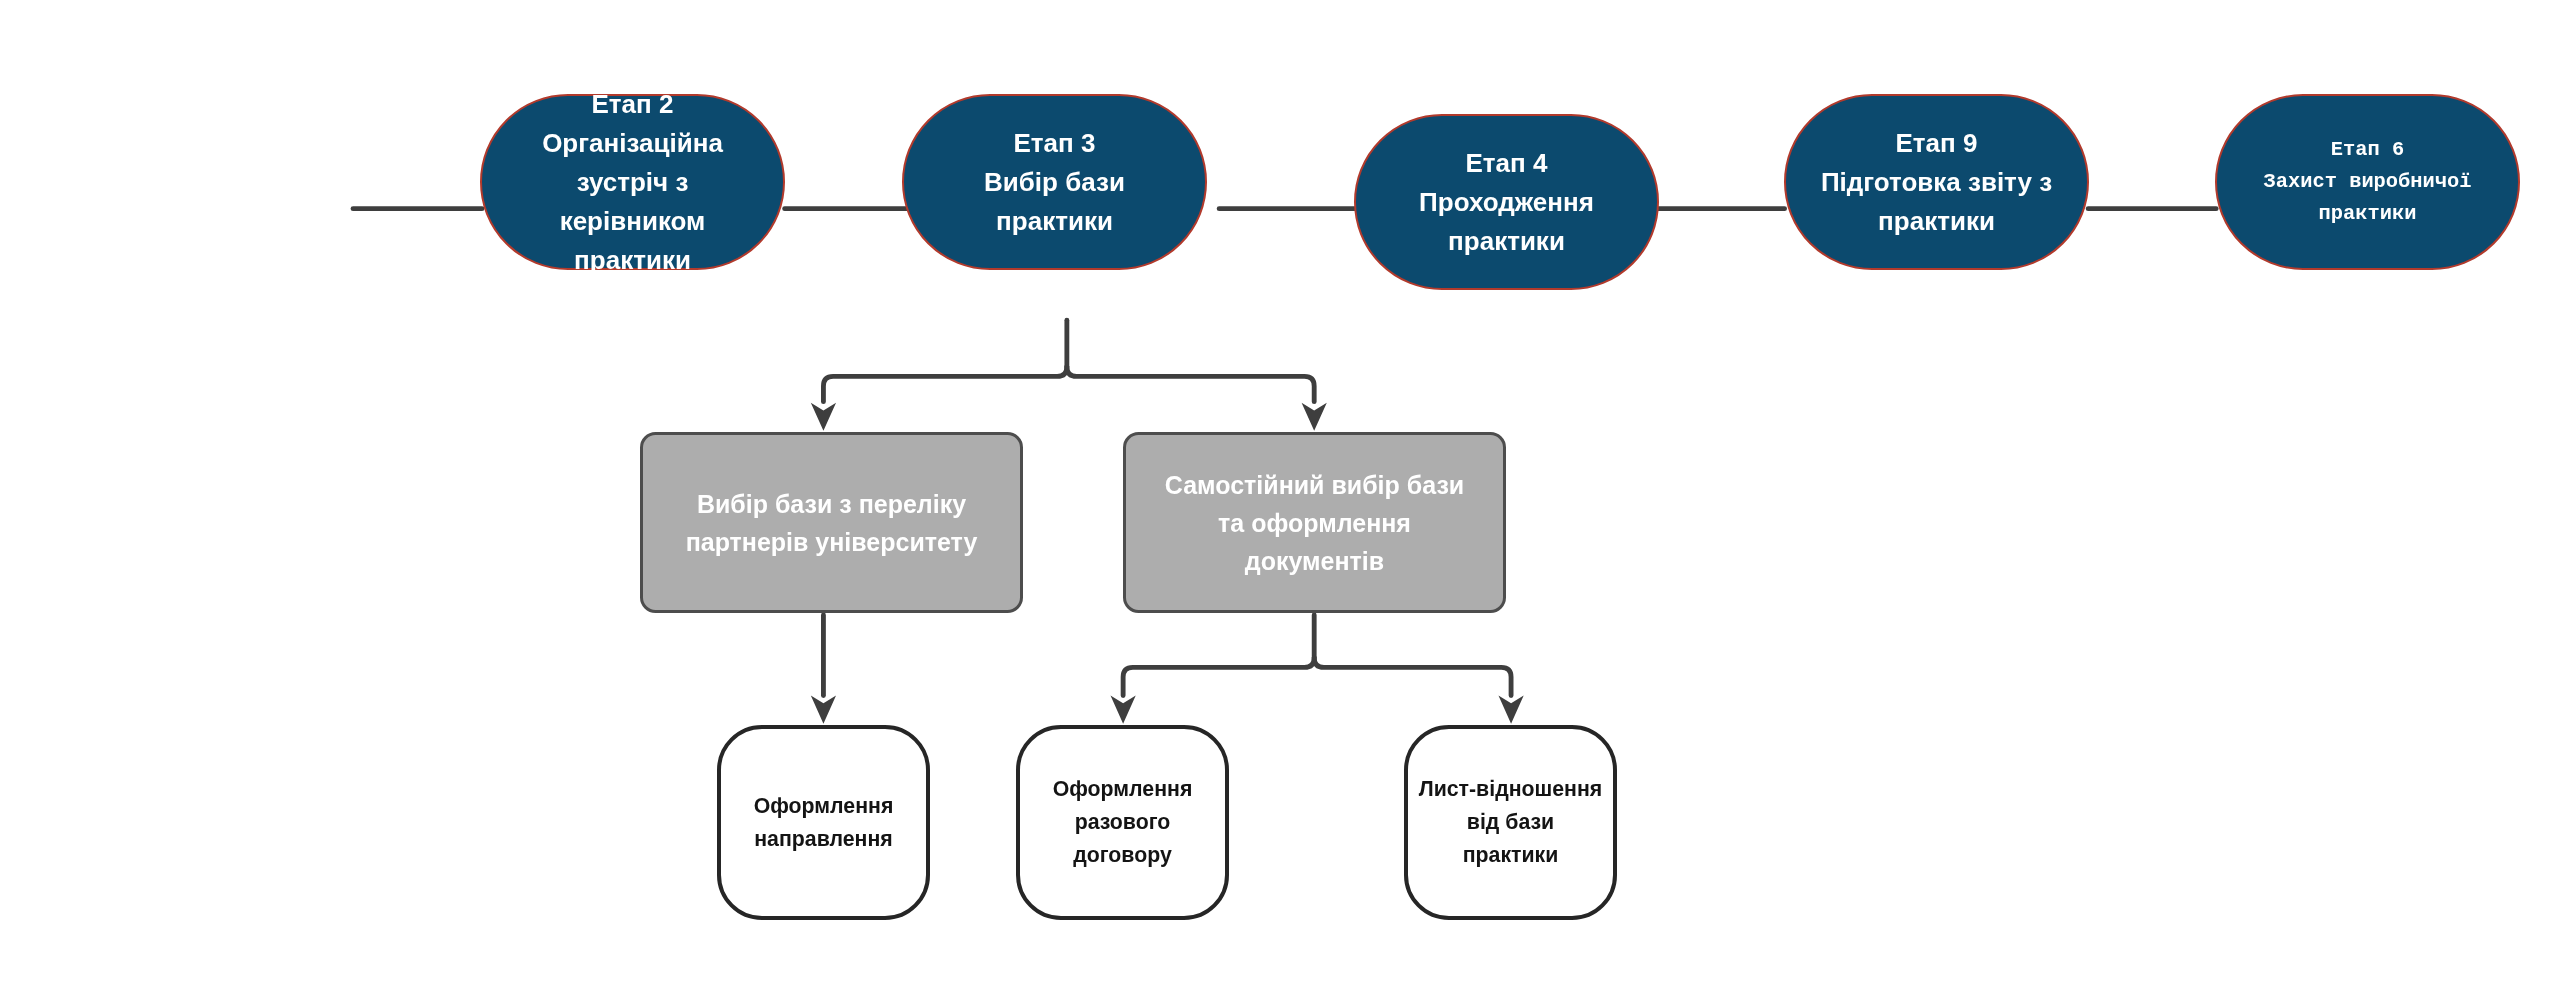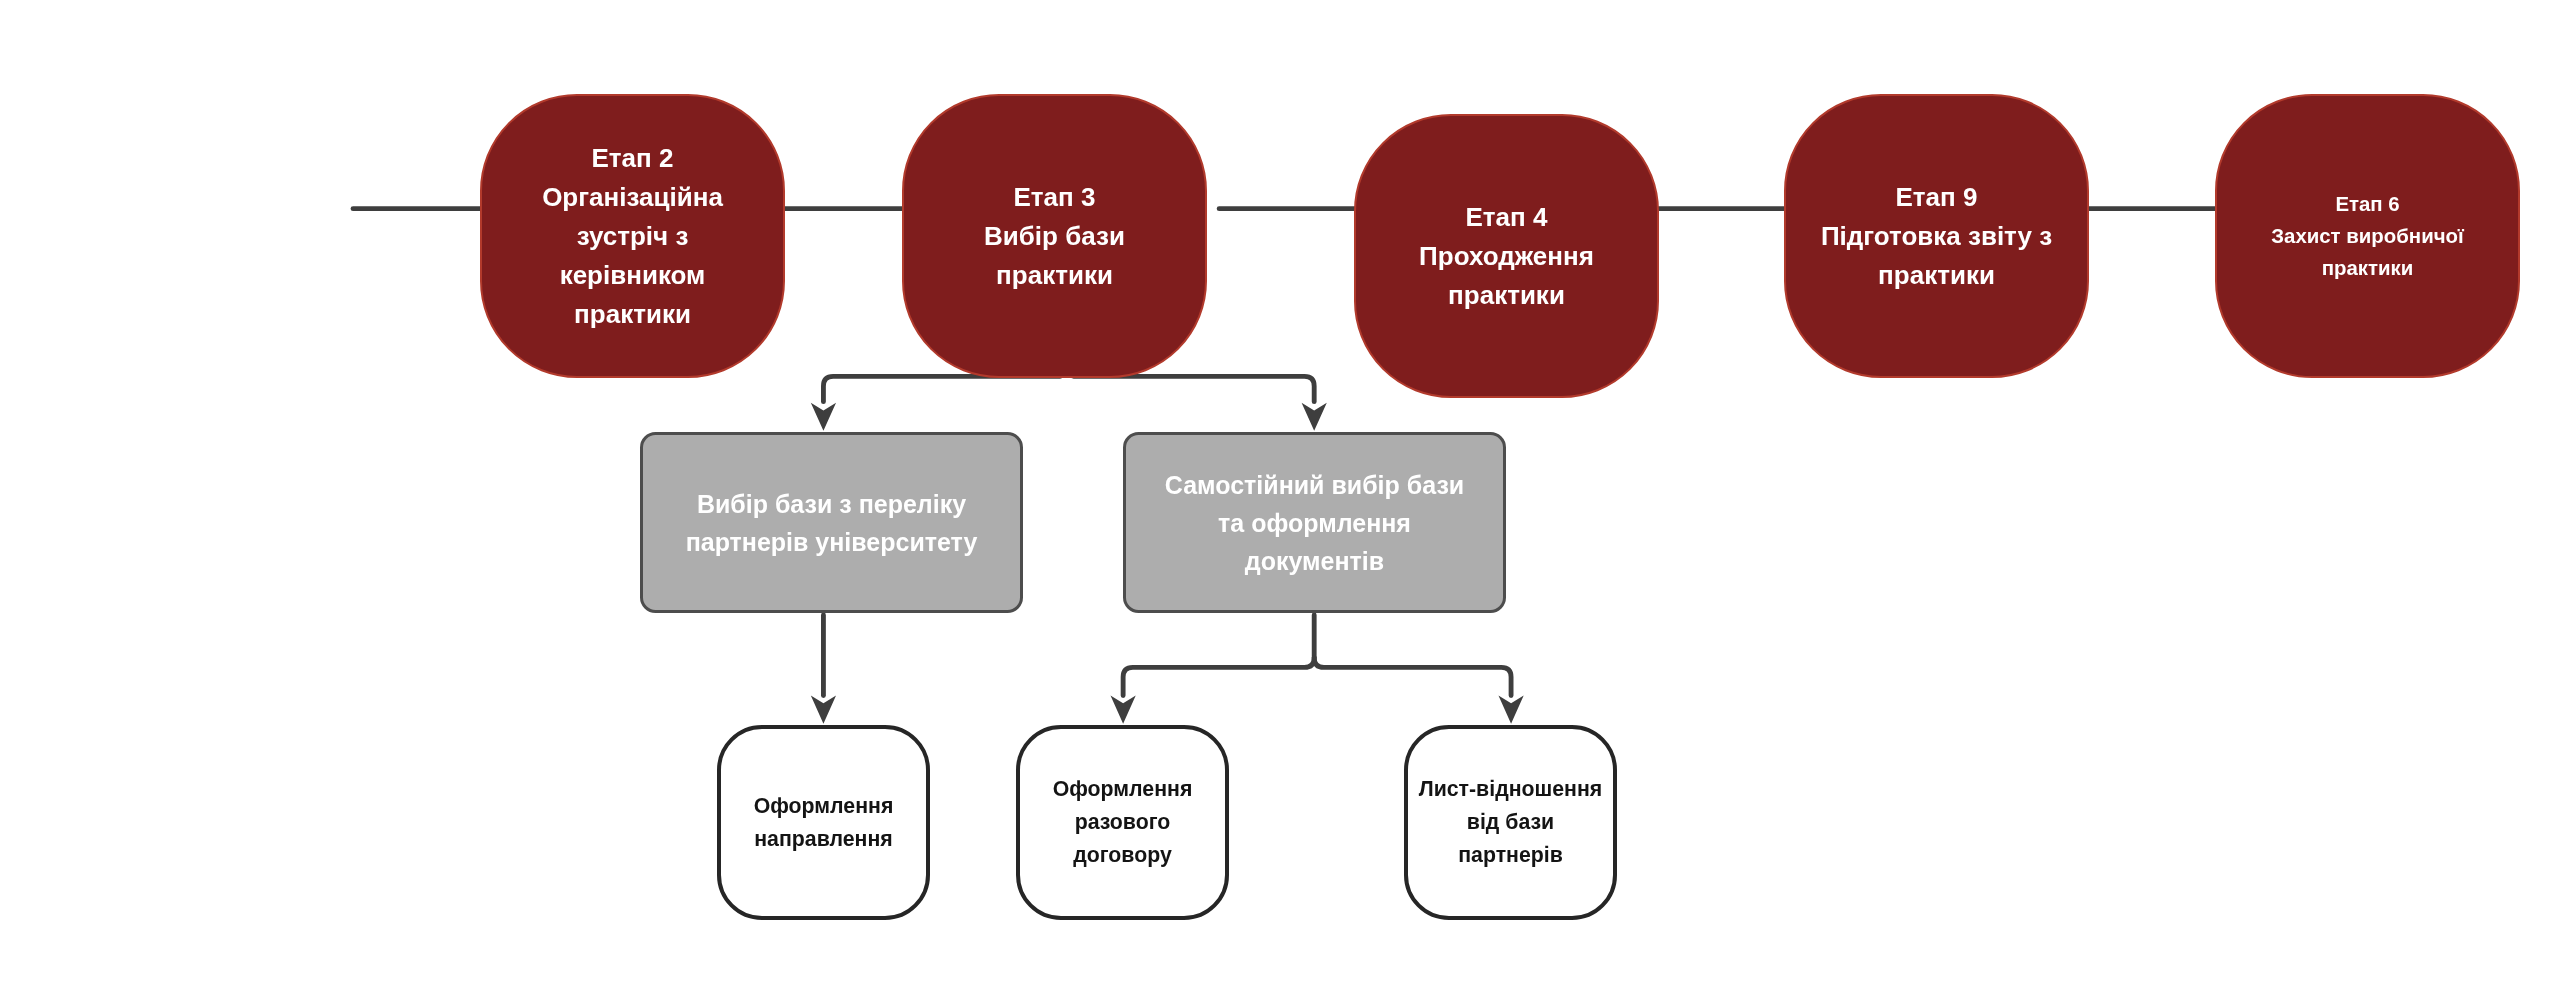--- a/index.html
+++ b/index.html
@@ -28,39 +28,39 @@
     align-items: center;
     justify-content: center;
     text-align: center;
     white-space: pre-line;
     font-weight: bold;
     box-sizing: border-box;
   }
   
   .stage {
     width: 305px;
-    height: 284px;
+    height: 176px;
     top: 94px;
     border-radius: 97px;
-    background: #7f1d1d;
+    background: #0c4a6e;
     border: 2.9px solid #B23A2C;
     color: #ffffff;
     font-size: 26px;
     line-height: 39px;
   }
   .stage--small {
     font-size: 20.4px;
     line-height: 32px;
   }
   .stage-1 { left: 48px; }
   .stage-2 { left: 480px; }
   .stage-3 { left: 902px; }
   .stage-4 { left: 1354px; margin-top: 20px; }
   .stage-5 { left: 1784px; }
-  .stage-6 { left: 2215px; }
+  .stage-6 { left: 2215px; font-family: Liberation Mono, monospace; }
   
   .option {
     width: 383px;
     height: 181px;
     top: 432px;
     border-radius: 15.5px;
     background: #ADADAD;
     border: 3.9px solid #4D4D4D;
     color: #ffffff;
     font-size: 25px;
@@ -162,17 +162,17 @@
 направлення</span>
   </div>
   <div class="node doc doc-contract">
     <span>Оформлення
 разового
 договору</span>
   </div>
   <div class="node doc doc-letter">
     <span>Лист-відношення
 від бази
-партнерів</span>
+практики</span>
   </div>
 
 </div>
 
 
 </body></html>

